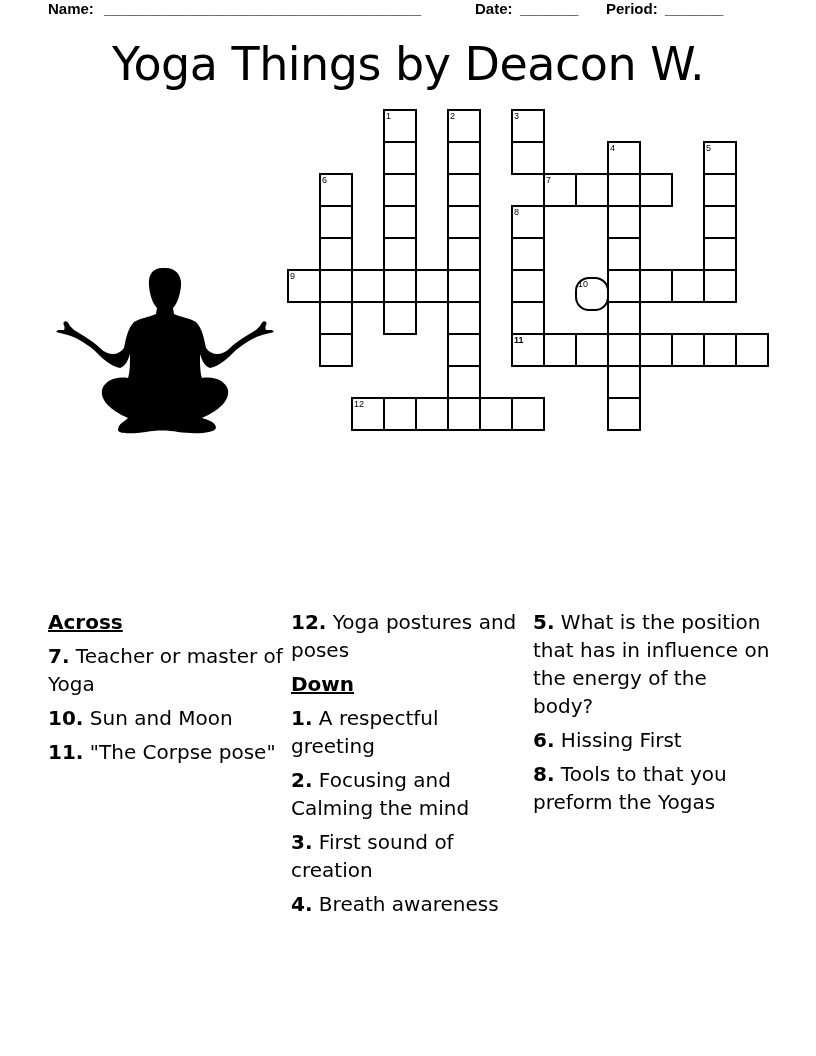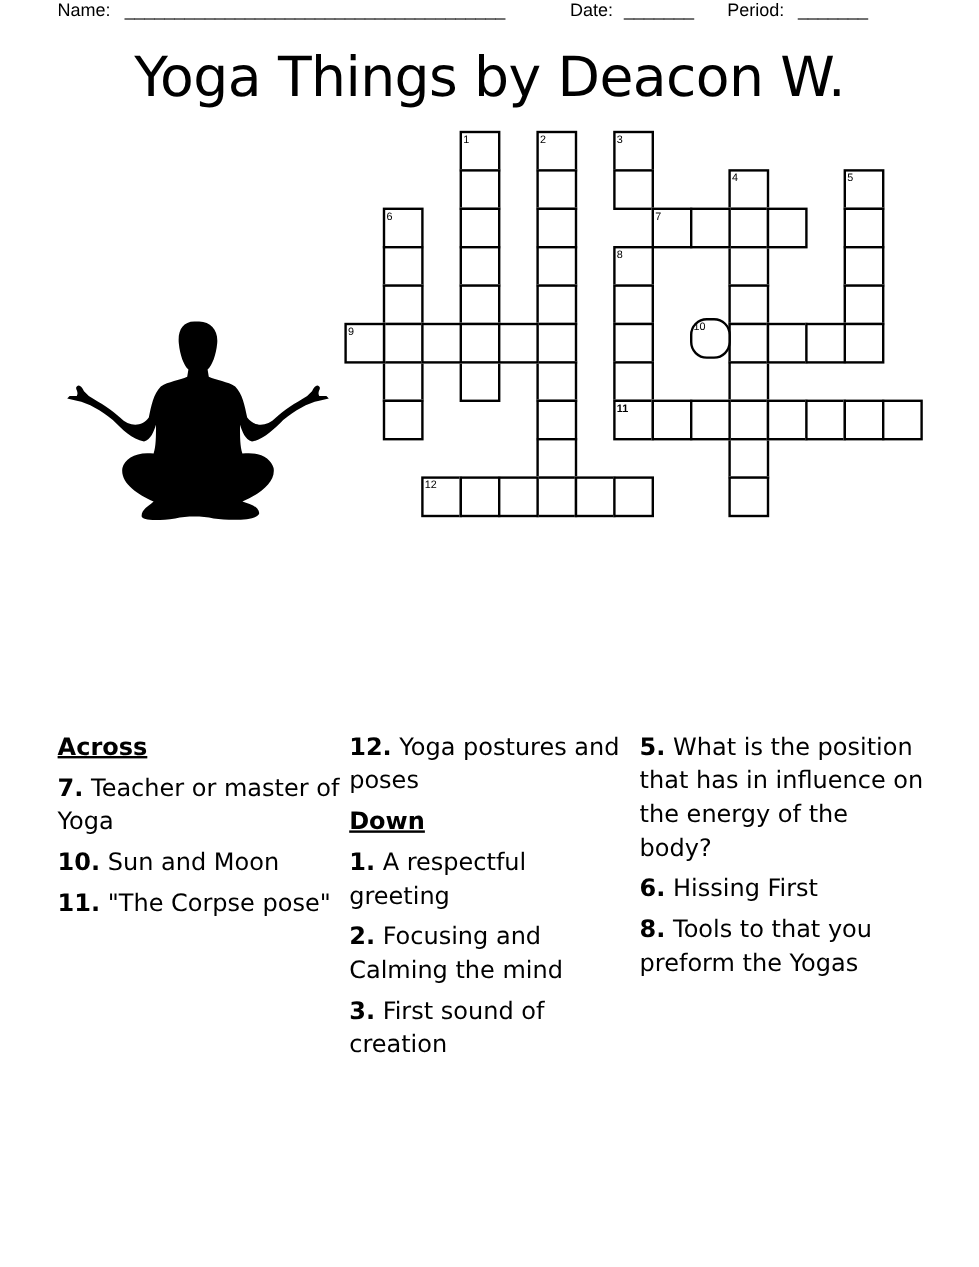--- a/index.html
+++ b/index.html
@@ -4,21 +4,21 @@
   <style>
     html, body { margin: 0; padding: 0; background: #ffffff; }
     body {
       width: 816px; height: 1056px; position: relative; overflow: hidden;
       font-family: "DejaVu Sans", sans-serif; color: #000;
     }
     .header-line {
       position: absolute; top: 0; left: 48px; width: 720px; height: 20px;
       font-family: "Liberation Sans", sans-serif; font-size: 15px; line-height: 18px;
     }
-    .header-line span { position: absolute; top: 0; white-space: nowrap; }
+    .header-line span { position: absolute; top: 0; white-space: nowrap; font-weight: bold; }
     .title {
       position: absolute; top: 34px; left: 0; width: 816px; text-align: center;
       font-family: "DejaVu Sans", sans-serif; font-size: 46px; line-height: 60px;
       letter-spacing: -0.5px; font-weight: normal;
     }
     .grid { position: absolute; left: 288px; top: 110px; width: 480px; height: 320px; }
     .cell {
       position: absolute; width: 32px; height: 32px; box-sizing: border-box;
       border: 2px solid #000; background: #fff; margin-left: -1px; margin-top: -1px;
       width: 34px; height: 34px;
@@ -162,21 +162,21 @@
     <div class="cell" style="left: 224px; top: 160px;"></div>
     <div class="cell" style="left: 224px; top: 192px;"></div>
     <div class="cell" style="left: 224px; top: 224px; font-weight: bold;">
       <span class="num">11</span>
     </div>
     <div class="cell" style="left: 0px; top: 160px;">
       <span class="num">9</span>
     </div>
     <div class="cell" style="left: 64px; top: 160px;"></div>
     <div class="cell" style="left: 128px; top: 160px;"></div>
-    <div class="cell" style="left: 288px; top: 156px; border-radius: 14px;">
+    <div class="cell" style="left: 288px; top: 168px; border-radius: 14px;">
       <span class="num">10</span>
     </div>
     <div class="cell" style="left: 352px; top: 160px;"></div>
     <div class="cell" style="left: 384px; top: 160px;"></div>
     <div class="cell" style="left: 256px; top: 224px;"></div>
     <div class="cell" style="left: 288px; top: 224px;"></div>
     <div class="cell" style="left: 352px; top: 224px;"></div>
     <div class="cell" style="left: 384px; top: 224px;"></div>
     <div class="cell" style="left: 416px; top: 224px;"></div>
     <div class="cell" style="left: 448px; top: 224px;"></div>
@@ -195,19 +195,20 @@
   <div class="clue"><b>10.</b><span> Sun and Moon</span></div>
   <div class="clue"><b>11.</b><span> "The Corpse pose"</span></div>
 </div>
 
 <div class="clues col2">
   <div class="clue"><b>12.</b><span> Yoga postures and poses</span></div>
   <span class="heading">Down</span>
   <div class="clue"><b>1.</b><span> A respectful greeting</span></div>
   <div class="clue"><b>2.</b><span> Focusing and Calming the mind</span></div>
   <div class="clue"><b>3.</b><span> First sound of creation</span></div>
+  <div class="clue"><b>4.</b><span> Breath awareness</span></div>
 </div>
 
 <div class="clues col3">
   <div class="clue"><b>5.</b><span> What is the position that has in influence on the energy of the body?</span></div>
   <div class="clue"><b>6.</b><span> Hissing First</span></div>
   <div class="clue"><b>8.</b><span> Tools to that you preform the Yogas</span></div>
 </div>
 
 </body></html>

